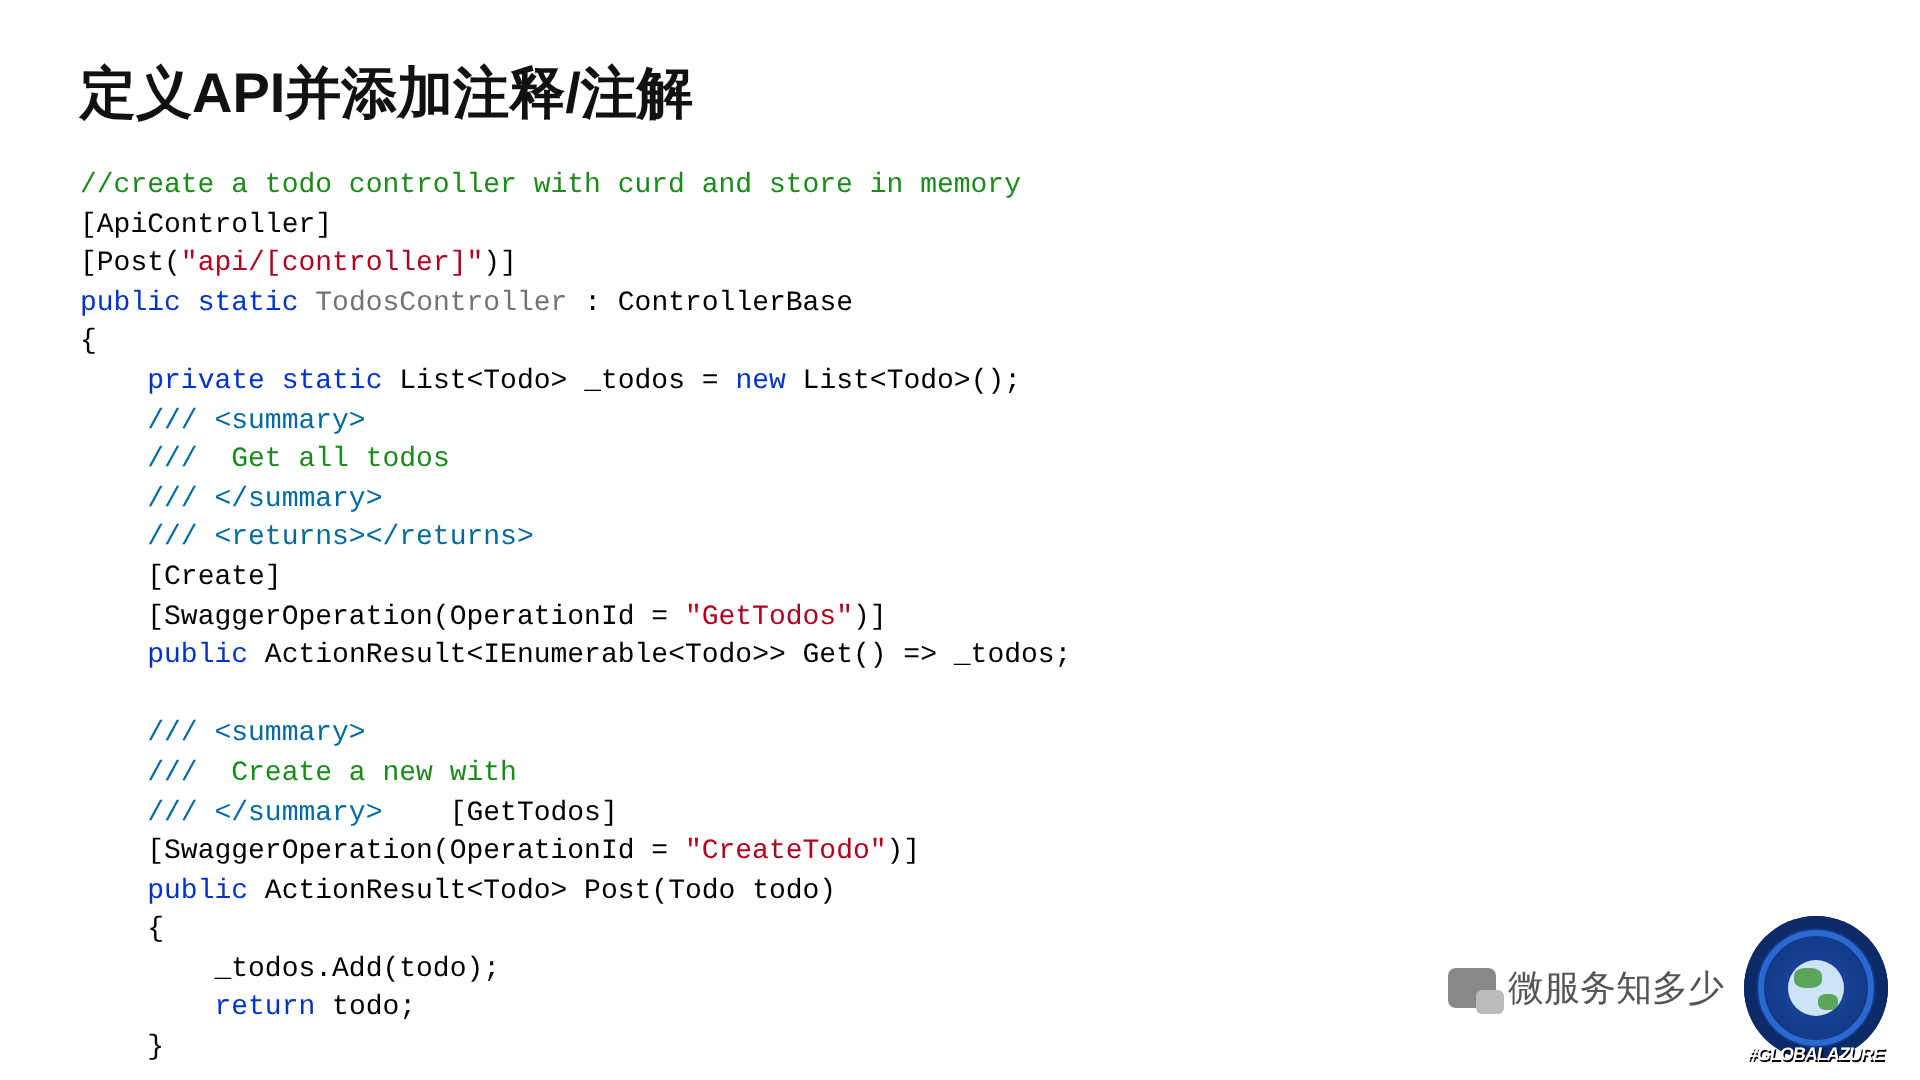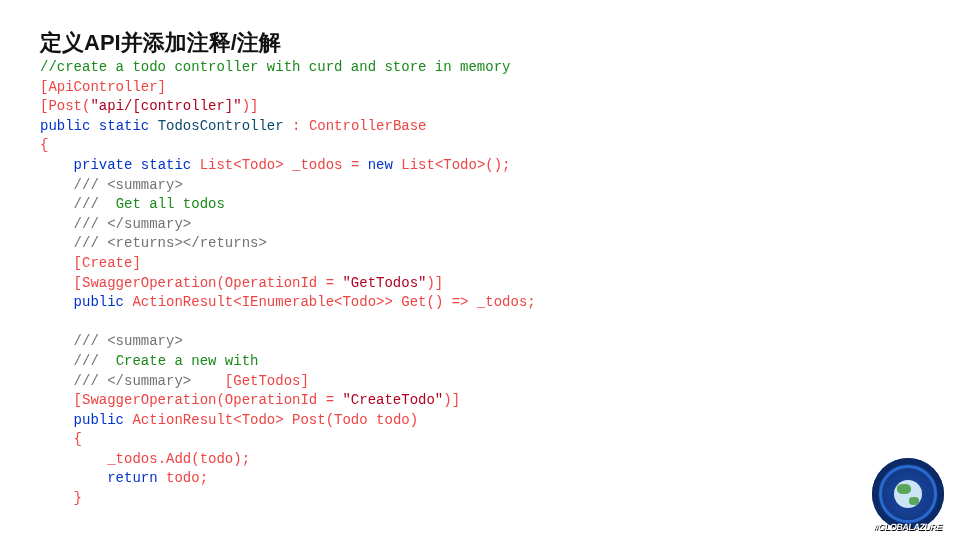--- a/index.html
+++ b/index.html
@@ -8,37 +8,38 @@
     height: 540px;
     background: #ffffff;
     font-family: "Segoe UI", Arial, sans-serif;
     position: relative;
     overflow: hidden;
   }
   .slide {
     padding: 28px 40px 20px 40px;
   }
   .title {
-    font-size: 22px;
+    font-size: 28px;
     font-weight: 700;
     color: #111;
+    margin-bottom: 18px;
   }
   pre.code {
     font-family: Consolas, "Courier New", monospace;
     font-size: 14px;
     line-height: 1.4;
     color: #333;
     white-space: pre;
   }
   .c-comment { color: #1a8a1a; margin-top: 44px; }
   .c-keyword { color: #0033cc; margin-top: 20px; }
   .c-string  { color: #b00020; }
-  .c-type    { color: #0c4a6e; }
-  .c-doc     { color: #737373; }
-  .c-plain   { color: #ef4444; }
+  .c-type    { color: #737373; }
+  .c-doc     { color: #0369a1; }
+  .c-plain   { color: #000000; }
 
   .footer {
     position: absolute;
     right: 16px;
     bottom: 10px;
     display: flex;
     align-items: center;
     gap: 10px;
   }
   .wechat-box {
@@ -137,18 +138,22 @@
     <span class="c-doc">/// &lt;/summary&gt;</span><span class="c-plain">    [GetTodos]</span>
     <span class="c-plain">[SwaggerOperation(OperationId = </span><span class="c-string">"CreateTodo"</span><span class="c-plain">)]</span>
     <span class="c-keyword">public</span><span class="c-plain"> ActionResult&lt;Todo&gt; Post(Todo todo)</span>
     <span class="c-plain">{</span>
         <span class="c-plain">_todos.Add(todo);</span>
         <span class="c-keyword">return</span><span class="c-plain"> todo;</span>
     <span class="c-plain">}</span></pre>
 </div>
 
 <div class="footer">
+  <div class="wechat-box">
+    <div class="wechat-icon"></div>
+    <span>微服务知多少</span>
+  </div>
   <div class="logo">
     <div class="logo-inner"></div>
     <div class="logo-globe"></div>
     <div class="logo-text">#GLOBALAZURE</div>
   </div>
 </div>
 
 </body></html>

